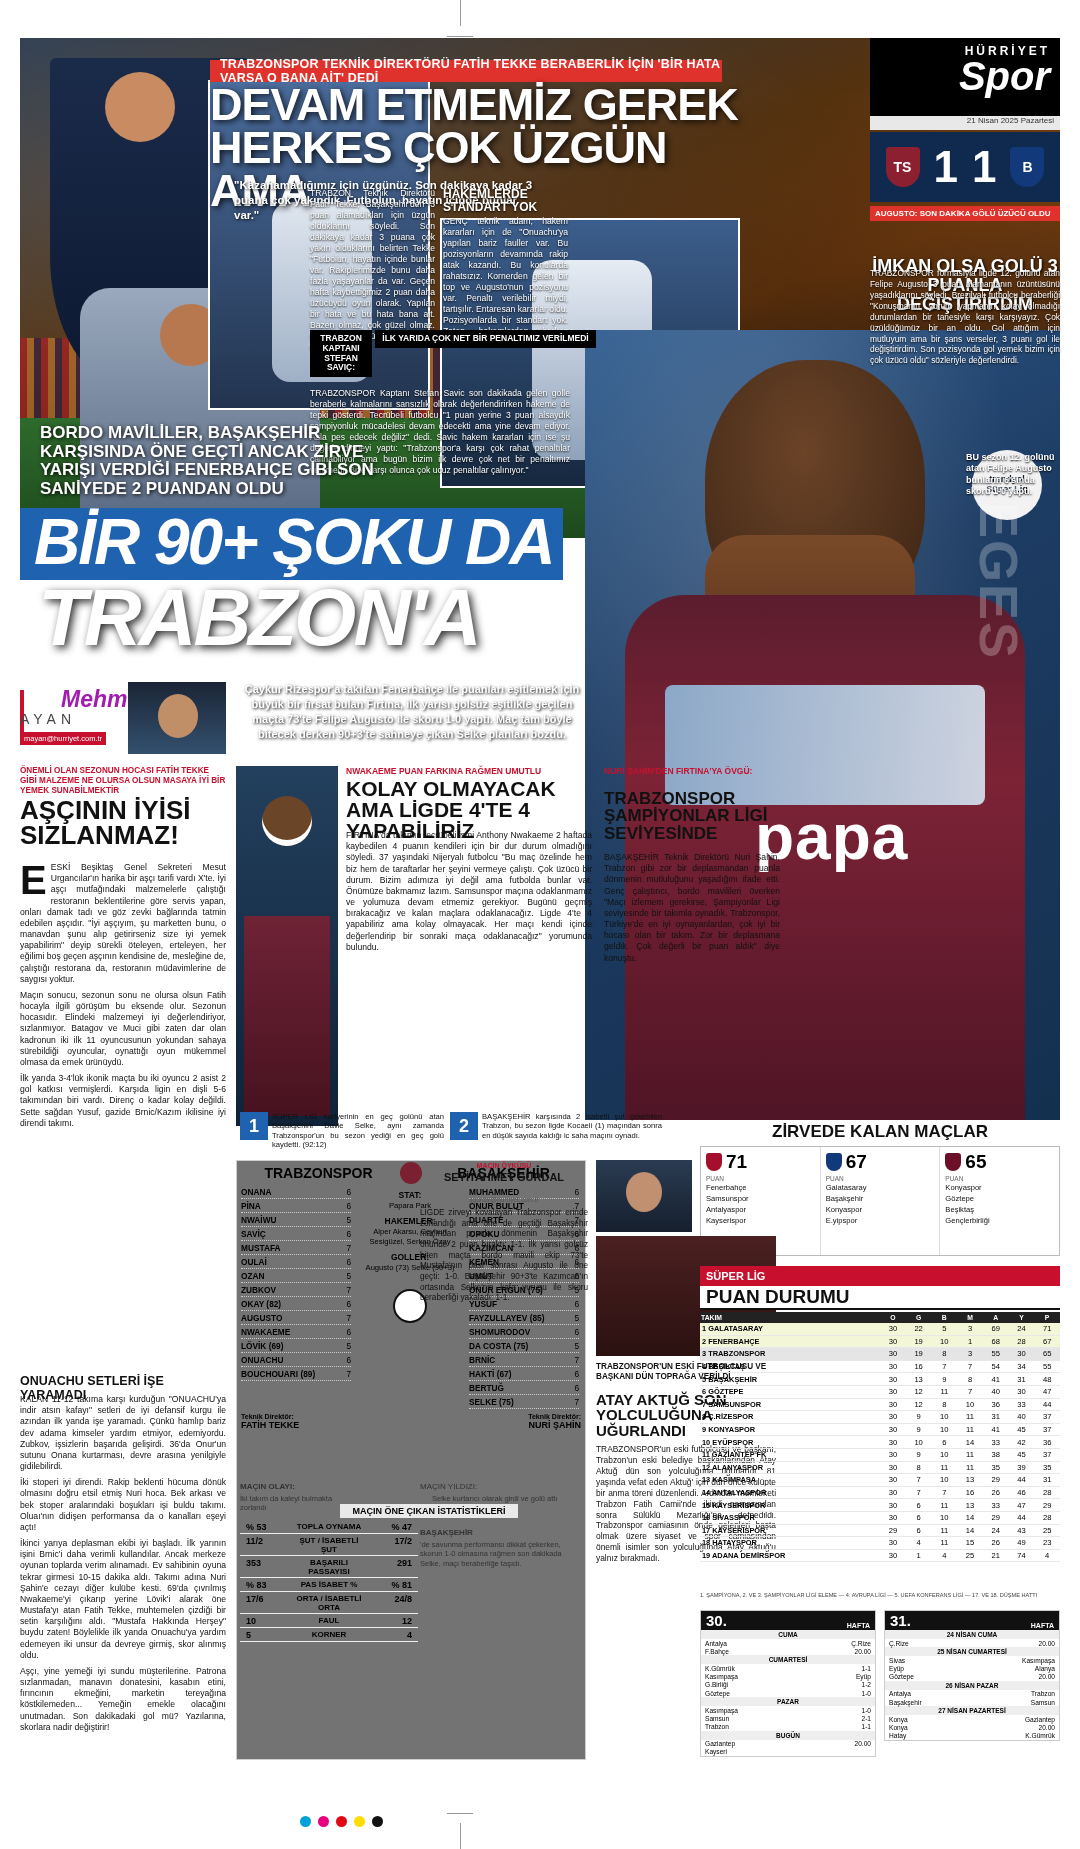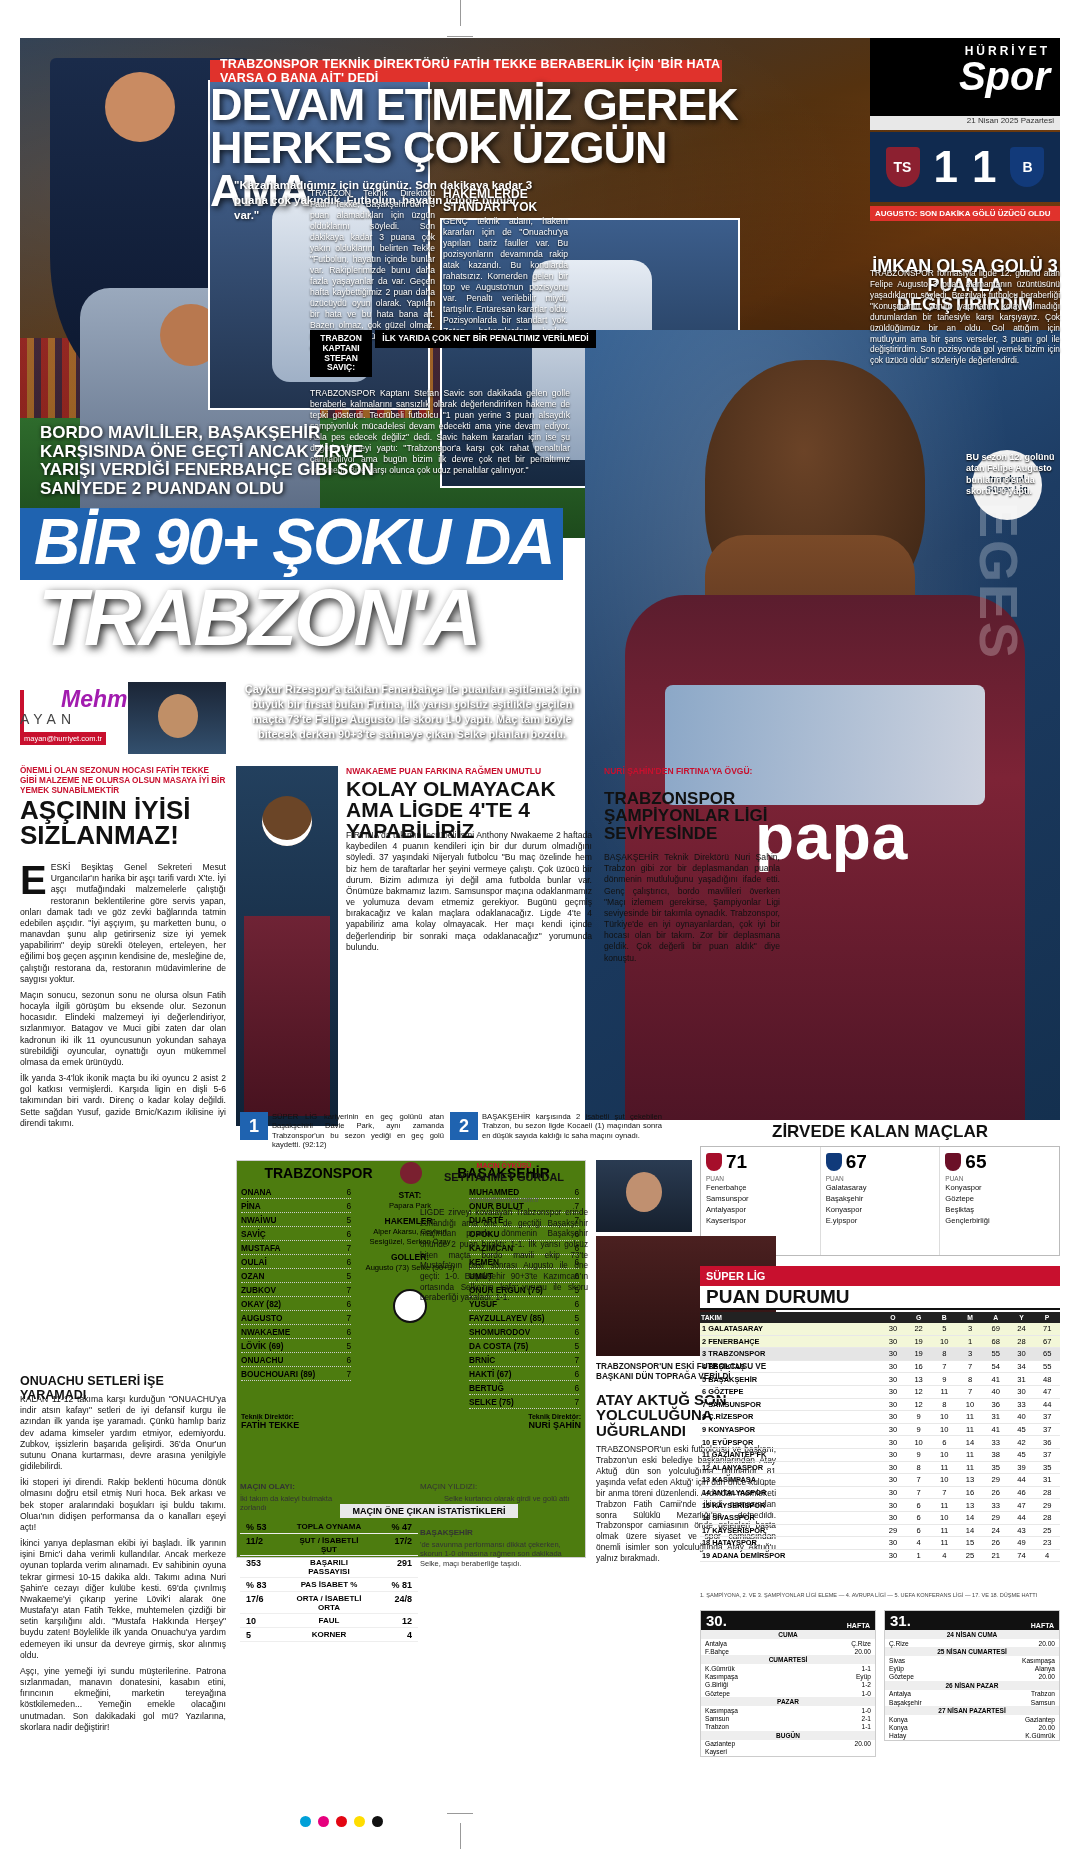--- a/index.html
+++ b/index.html
@@ -335,22 +335,22 @@
   .zk-col{ flex:1; padding:4px 5px; border-right:1px solid #ddd; }
   .zk-col:last-child{ border-right:none; }
   .zk-team{ display:flex; align-items:center; gap:4px; margin-bottom:2px; }
   .zk-badge{ width:16px; height:18px; border-radius:3px 3px 8px 8px; }
   .zk-pts{ font-size:19px; font-weight:900; }
   .zk-lbl{ font-size:6.5px; color:#666; }
   .zk-li{ font-size:7.6px; line-height:1.45; color:#111; }
 
   
   .ms-panel{
-    position:absolute; left:236px; top:1160px; width:350px; height:398px;
-    border:1px solid #cfcfcf; background:#4d7c0f;
+    position:absolute; left:236px; top:1160px; width:350px; height:600px;
+    border:1px solid #cfcfcf; background:#737373;
   }
   .ms-head{
     display:flex; height:24px; align-items:center; font-weight:900; font-size:14px;
   }
   .ms-head .t{ flex:1; text-align:center; }
   .ms-ball{ width:22px; height:22px; border-radius:50%; background:#7a2030;}
   .ms-cols{ display:flex; font-size:8.3px; }
   .ms-col{ width:118px; padding:0 4px; }
   .ms-col .row{ display:flex; justify-content:space-between; border-bottom:1px dotted #ccc; padding:1.5px 0; }
   .ms-col .row .nm{ font-weight:bold; }
@@ -552,21 +552,21 @@
   </div>
   <div class="mid-kicker">NWAKAEME PUAN FARKINA RAĞMEN UMUTLU</div>
   <div class="mid-title">KOLAY OLMAYACAK AMA LİGDE 4'TE 4 YAPABİLİRİZ</div>
   <div class="mid-body">FIRTINA'da takımın tecrübeli ismi Anthony Nwakaeme 2 haftada kaybedilen 4 puanın kendileri için bir dur durum olmadığını söyledi. 37 yaşındaki Nijeryalı futbolcu "Bu maç özelinde hem biz hem de taraftarlar her şeyini vermeye çalıştı. Çok üzücü bir durum. Bizim adımıza iyi değil ama futbolda bunlar var. Önümüze bakmamız lazım. Samsunspor maçına odaklanmamız ve yolumuza devam etmemiz gerekiyor. Bugünü geçmiş bırakacağız ve kalan maçlara odaklanacağız. Ligde 4'te 4 yapabiliriz ama kolay olmayacak. Her maçı kendi içinde değerlendirip bir sonraki maça odaklanacağız" yorumunda bulundu.</div>
 
   <div class="rt-kicker">NURİ ŞAHİN'DEN FIRTINA'YA ÖVGÜ:</div>
   <div class="rt-title">TRABZONSPOR ŞAMPİYONLAR LİGİ SEVİYESİNDE</div>
   <div class="rt-body">BAŞAKŞEHİR Teknik Direktörü Nuri Şahin, Trabzon gibi zor bir deplasmandan puanla dönmenin mutluluğunu yaşadığını ifade etti. Genç çalıştırıcı, bordo mavilileri överken "Maçı izlemem gerekirse, Şampiyonlar Ligi seviyesinde bir takımla oynadık. Trabzonspor, Türkiye'de en iyi oynayanlardan, çok iyi bir hocası olan bir takım. Zor bir deplasmana geldik. Çok değerli bir puan aldık" diye konuştu.</div>
 
   <div class="capnum" style="left:240px; top:1112px;">1</div>
-  <div class="captext" style="left:272px; top:1112px; width:172px;">SÜPER LİG kariyerinin en geç golünü atan Başakşehirli Davie Park, aynı zamanda Trabzonspor'un bu sezon yediği en geç golü kaydetti. (92:12)</div>
+  <div class="captext" style="left:272px; top:1112px; width:172px;">SÜPER LİG kariyerinin en geç golünü atan Başakşehirli Davie Selke, aynı zamanda Trabzonspor'un bu sezon yediği en geç golü kaydetti. (92:12)</div>
   <div class="capnum" style="left:450px; top:1112px;">2</div>
   <div class="captext" style="left:482px; top:1112px; width:180px;">BAŞAKŞEHİR karşısında 2 isabetli şut çekebilen Trabzon, bu sezon ligde Kocaeli (1) maçından sonra en düşük sayıda kaldığı ic saha maçını oynadı.</div>
 
   <div class="zk-title">ZİRVEDE KALAN MAÇLAR</div>
   <div class="zk-box">
     <div class="zk-col">
       <div class="zk-team">
         <div class="zk-badge" style="background:#a60f2b;"></div>
         <div class="zk-pts">71</div>
       </div>
@@ -750,21 +750,21 @@
         <div>Teknik Direktör:</div>
         <div style="font-size:9px;">NURİ ŞAHİN</div>
       </div>
     </div>
   </div>
 
   <div class="tiny-credit" style="left:240px; top:1482px; font-weight:900; font-size:8px;">MAÇIN OLAYI:</div>
   <div class="tiny-credit" style="left:240px; top:1494px; width:96px; font-size:7.5px; line-height:1.25;">İki takım da kaleyi bulmakta zorlandı</div>
 
   <div class="tiny-credit" style="left:420px; top:1482px; font-weight:400; font-size:8px;">MAÇIN YILDIZI:</div>
-  <div class="tiny-credit" style="left:444px; top:1494px; width:150px; font-size:7.5px; line-height:1.25;">Selke kurtarıcı olarak girdi ve golü attı</div>
+  <div class="tiny-credit" style="left:432px; top:1494px; width:150px; font-size:7.5px; line-height:1.25;">Selke kurtarıcı olarak girdi ve golü attı</div>
   <div class="tiny-credit" style="left:420px; top:1528px; font-weight:900; font-size:8px;">BAŞAKŞEHİR</div>
   <div class="tiny-credit" style="left:420px; top:1540px; width:150px; font-size:7.5px; line-height:1.25;">'de savunma performansı dikkat çekerken, skorun 1-0 olmasına rağmen son dakikada Selke, maçı beraberliğe taşıdı.</div>
 
   <div class="stats-title" style="top:1504px; left:340px; width:178px;">MAÇIN ÖNE ÇIKAN İSTATİSTİKLERİ</div>
   <div id="statsBox" style="position:absolute; left:240px; top:1520px; width:178px;">
       <div class="stat-row">
         <span class="v">% 53</span>
         <span class="lbl">TOPLA OYNAMA</span>
         <span class="v r">% 47</span>
       </div>

